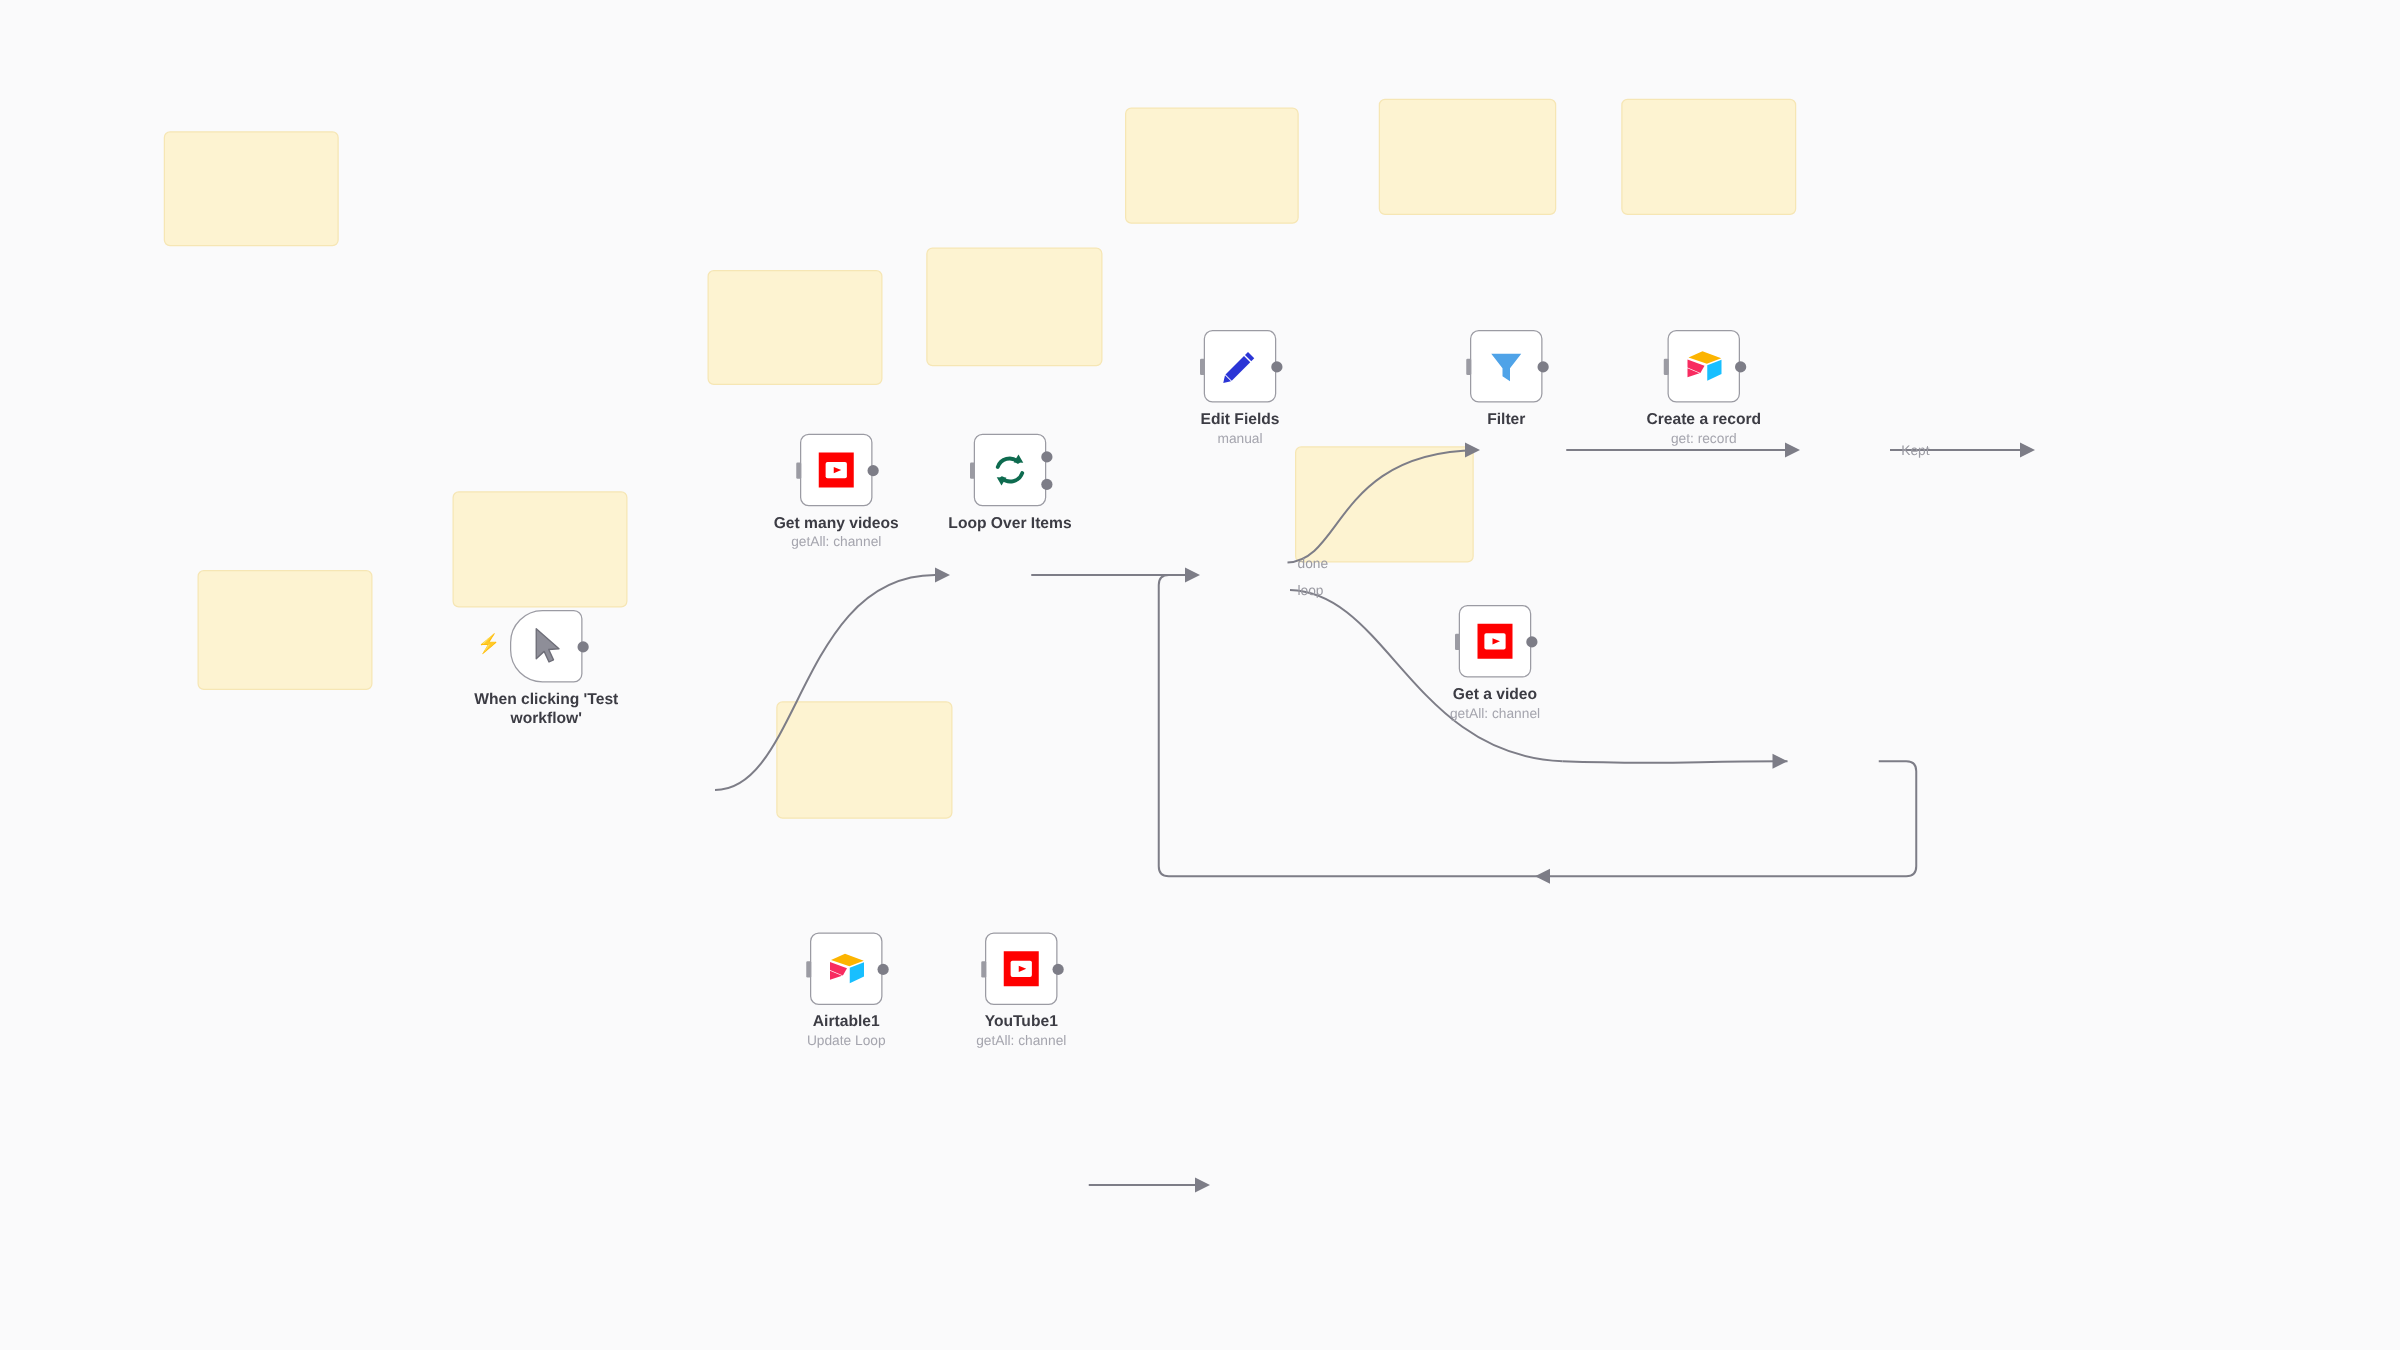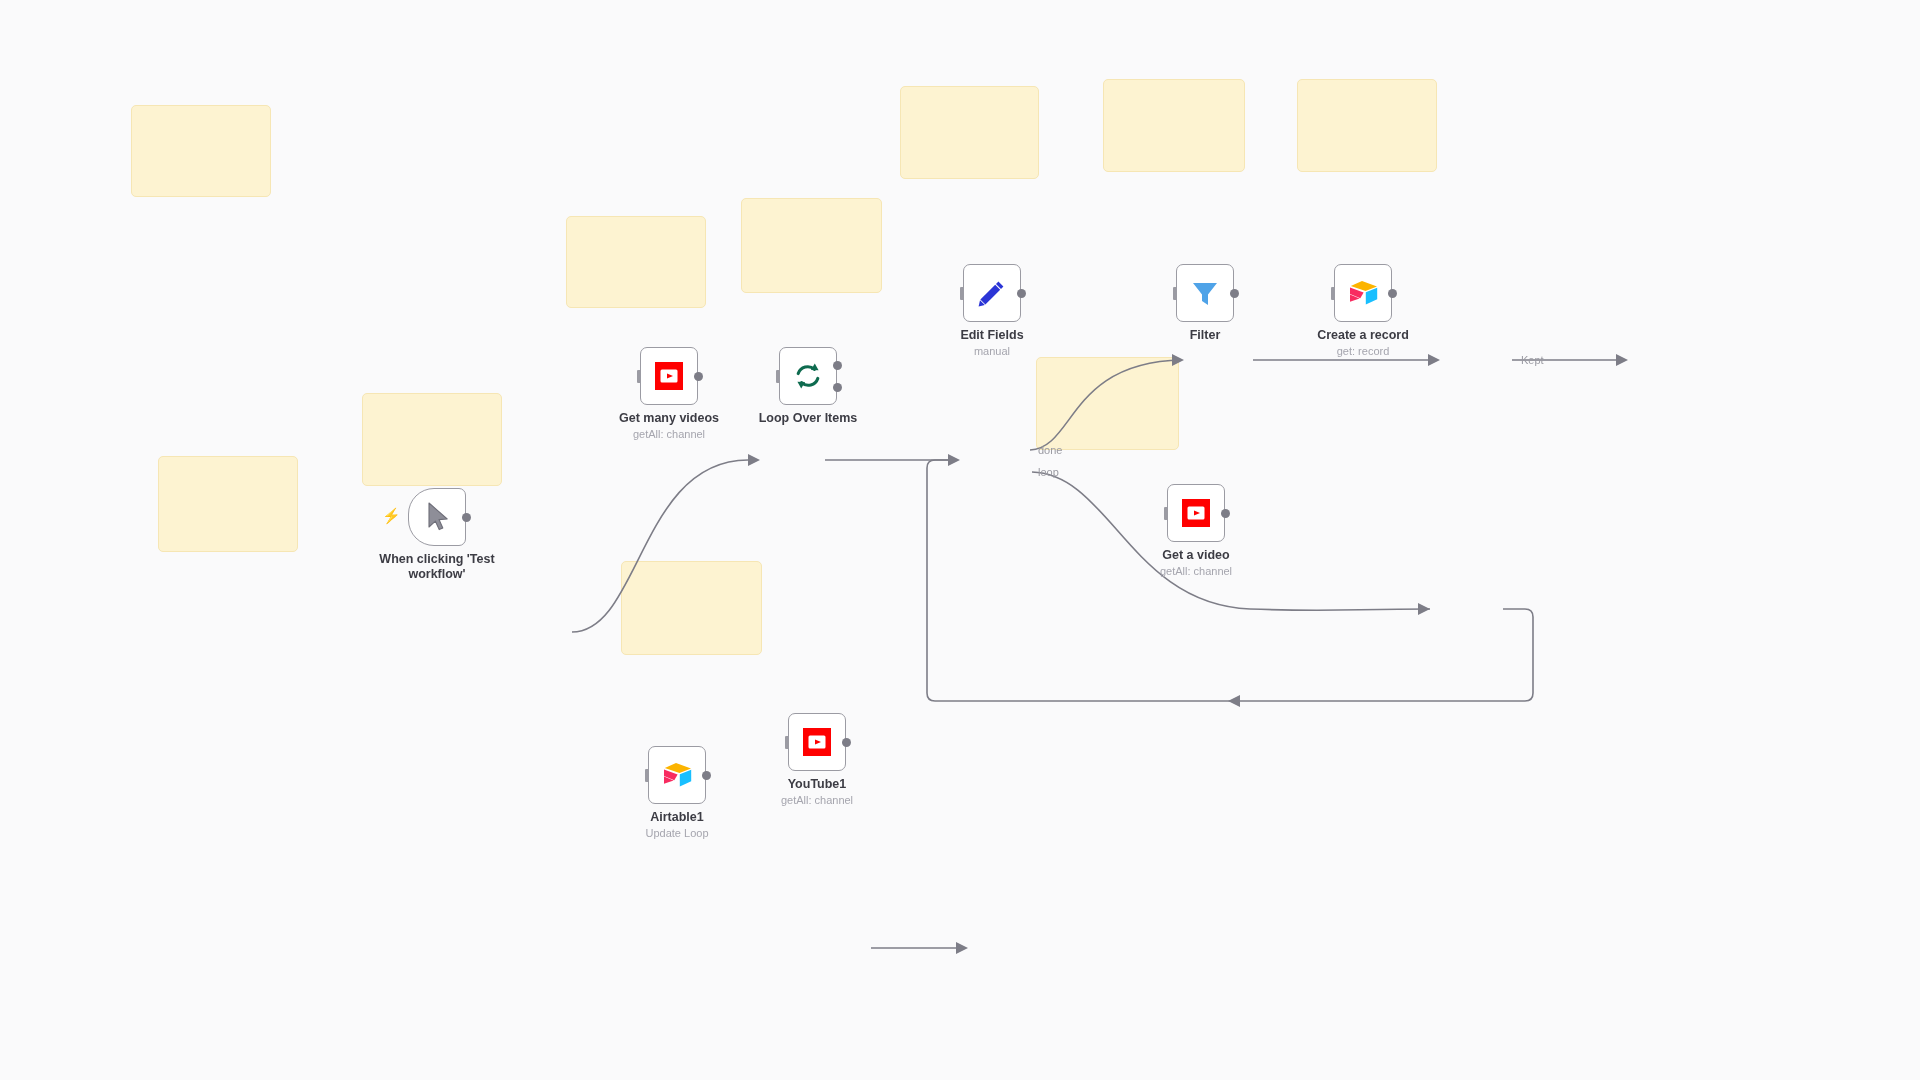--- a/index.html
+++ b/index.html
@@ -274,21 +274,21 @@
         <polygon points="18.8,14.2 30.2,9.7 30.2,21.2 18.8,26.5" fill="#18BFFF"></polygon>
         <polygon points="3.0,9.6 16.6,14.6 13.3,20.3 3.0,16.0" fill="#F82B60"></polygon>
         <polygon points="3.0,16.6 12.6,20.6 3.0,23.8" fill="#F82B60"></polygon>
       </svg>
         </div>
         <div class="port-in" style="left: -3px; top: 23px;"></div>
         <div class="port-out" style="left: 54px; top: 25px;"></div>
         <div class="node-caption">Airtable1</div>
         <div class="node-subcaption sub-1">Update Loop</div>
       </div>
-      <div class="node" style="left: 788px; top: 713px; width: 58px; height: 58px;">
+      <div class="node" style="left: 788px; top: 746px; width: 58px; height: 58px;">
         <div class="node-box">
           <svg class="icon" width="30" height="30" viewBox="0 0 30 30">
         <rect x="1" y="1" width="28" height="28" fill="#FF0000"></rect>
         <rect x="6.5" y="8.5" width="17" height="13" rx="1.5" fill="#ffffff"></rect>
         <polygon points="13,12.5 19,15 13,17.5" fill="#FF0000"></polygon>
       </svg>
         </div>
         <div class="port-in" style="left: -3px; top: 23px;"></div>
         <div class="port-out" style="left: 54px; top: 25px;"></div>
         <div class="node-caption">YouTube1</div>

